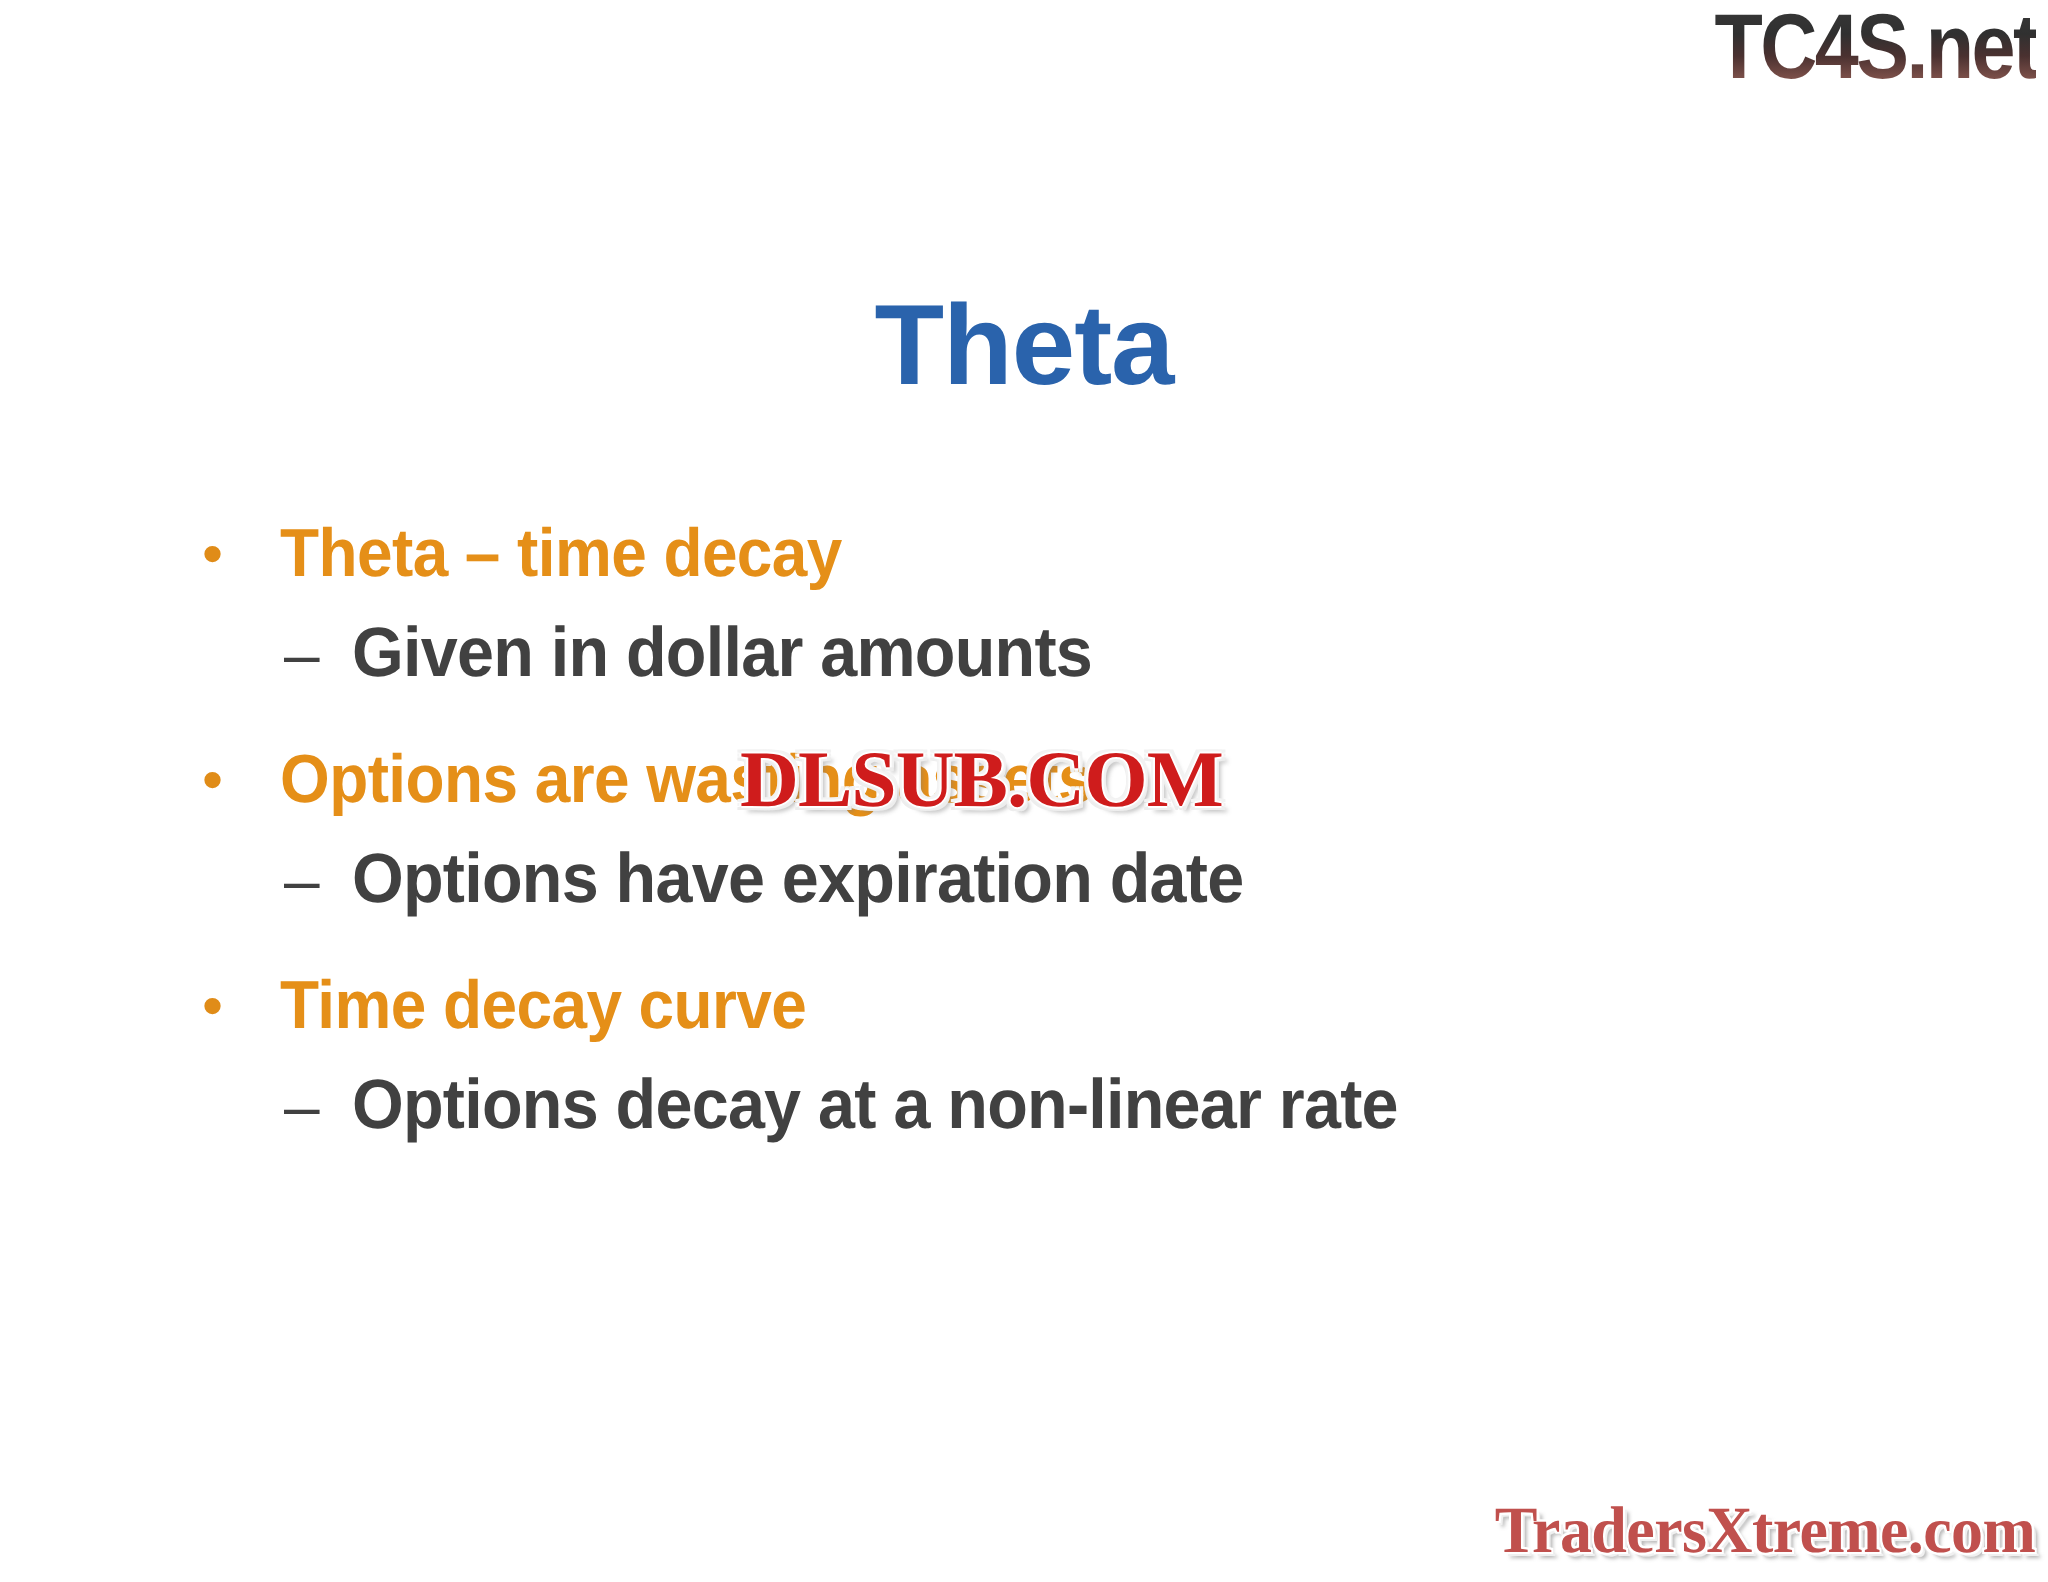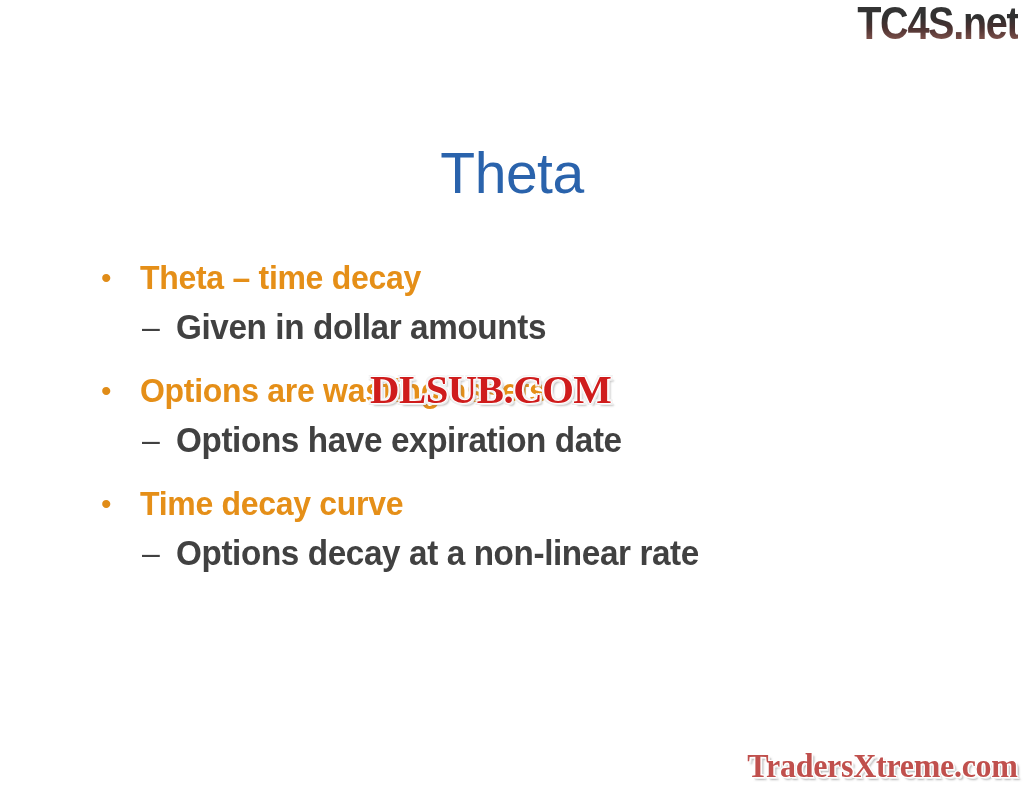--- a/index.html
+++ b/index.html
@@ -46,21 +46,21 @@
 
   
   .slide-title {
     position: absolute;
     left: 0;
     right: 0;
     top: 103px;
     text-align: center;
     color: #2a63ac;
     font-size: 57px;
-    font-weight: normal;
+    font-weight: bold;
     letter-spacing: -0.5px;
     line-height: 64px;
   }
 
   
   .body-list {
     position: absolute;
     left: 96px;
     top: 255px;
     width: 820px;

